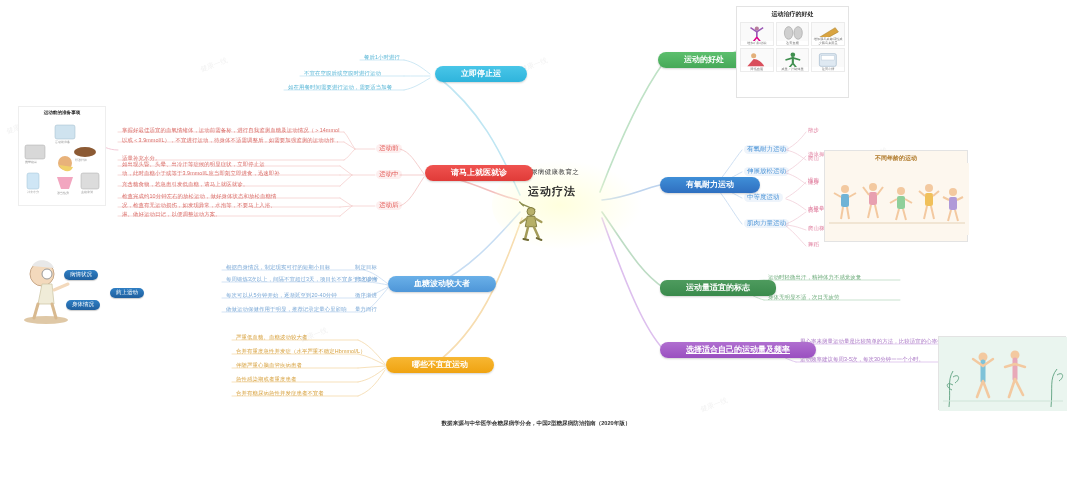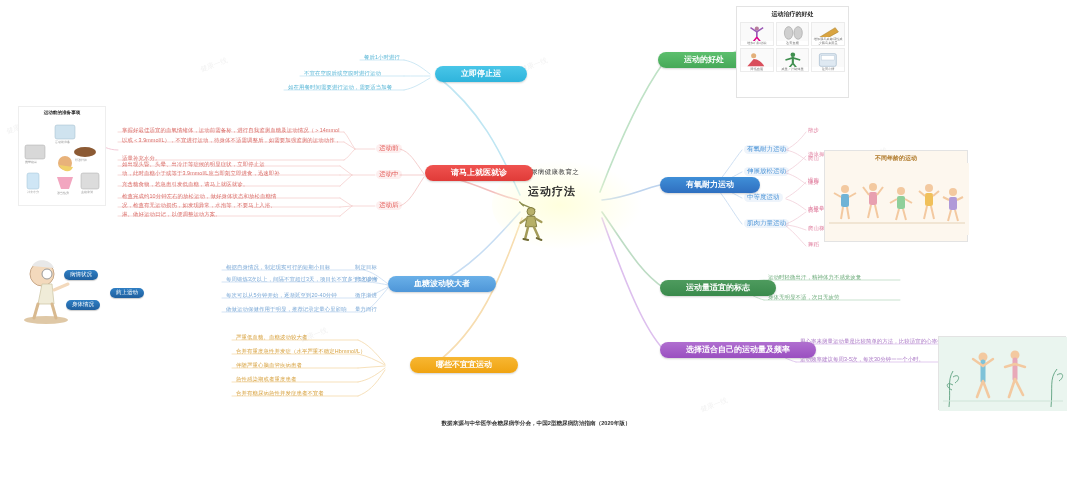--- a/index.html
+++ b/index.html
@@ -220,21 +220,21 @@
   <div class="node pill softblue" style="left:388px;top:276px;">血糖波动较大者</div>
   <div class="node leaf blue" style="left:226px;top:265px;">根据自身情况，制定现实可行的短期小目标</div>
   <div class="node leaf blue" style="left:355px;top:265px;">制定目标</div>
   <div class="node leaf blue" style="left:226px;top:277px;">每周锻炼3次以上，间隔不宜超过3天，项目长不宜多于5句参考</div>
   <div class="node leaf blue" style="left:355px;top:277px;">持之以恒</div>
   <div class="node leaf blue" style="left:226px;top:293px;">每次可以从5分钟开始，逐渐延至到20-40分钟</div>
   <div class="node leaf blue" style="left:355px;top:293px;">循序渐进</div>
   <div class="node leaf blue" style="left:226px;top:307px;">做做运动保健作用于明显，推荐记录定量心里影响</div>
   <div class="node leaf blue" style="left:355px;top:307px;">量力而行</div>
 
-  <div class="node pill orange" style="left:386px;top:357px;margin-left:24px;">哪些不宜宜运动</div>
+  <div class="node pill orange" style="left:386px;top:357px;">哪些不宜宜运动</div>
   <div class="node leaf orange" style="left:236px;top:335px;">严重低血糖、血糖波动较大者</div>
   <div class="node leaf orange" style="left:236px;top:349px;">合并有重度急性并发症（水平严重不稳定Hbmmol/L）</div>
   <div class="node leaf orange" style="left:236px;top:363px;">伴随严重心脑血管疾病患者</div>
   <div class="node leaf orange" style="left:236px;top:377px;">急性感染期或者重度患者</div>
   <div class="node leaf orange" style="left:236px;top:391px;">合并有糖尿病急性并发症患者不宜者</div>
 
   <div class="node pill green" style="left:658px;top:52px;">运动的好处</div>
 
   <div class="node pill blue" style="left:660px;top:177px;">有氧耐力运动</div>
 
@@ -248,25 +248,25 @@
 
   <div class="node sub blue" style="left:744px;top:193px;">中等度运动</div>
   <div class="node leaf pink" style="left:808px;top:178px;">慢跑</div>
   <div class="node leaf pink" style="left:808px;top:206px;">太极拳</div>
 
   <div class="node sub blue" style="left:744px;top:219px;">肌肉力量运动</div>
   <div class="node leaf pink" style="left:808px;top:208px;">骑车</div>
   <div class="node leaf pink" style="left:808px;top:226px;">爬山梯</div>
   <div class="node leaf pink" style="left:808px;top:242px;">舞蹈</div>
 
-  <div class="node pill dgreen" style="left:660px;top:280px;">运动量适宜的标志</div>
+  <div class="node pill dgreen" style="left:660px;top:280px;border-radius:7px;">运动量适宜的标志</div>
   <div class="node leaf green" style="left:768px;top:275px;">运动时轻微出汗，精神体力不感觉疲惫</div>
   <div class="node leaf green" style="left:768px;top:295px;">身体无明显不适，次日无疲劳</div>
 
-  <div class="node pill purple" style="left:660px;top:342px;">选择适合自己的运动量及频率</div>
+  <div class="node pill purple" style="left:660px;top:342px;text-decoration:underline;">选择适合自己的运动量及频率</div>
   <div class="node leaf purple" style="left:800px;top:339px;">用心率来测量运动量是比较简单的方法，比较适宜的心率=170-年龄</div>
   <div class="node leaf purple" style="left:800px;top:357px;">运动频率建议每周3-5次，每次30分钟一一个小时。</div>
 
   <div class="card" style="left:736px;top:6px;width:113px;height:92px;">
     <div class="card-title">运动治疗的好处</div>
     <div class="thumbgrid">
       <div class="thumb">
         <svg viewBox="0 0 30 18" width="100%" height="100%">
           <circle cx="15" cy="4" r="2" fill="#b87c9c"></circle>
             <path d="M15 6 L15 12" stroke="#9b59b6" stroke-width="1.6"></path>

